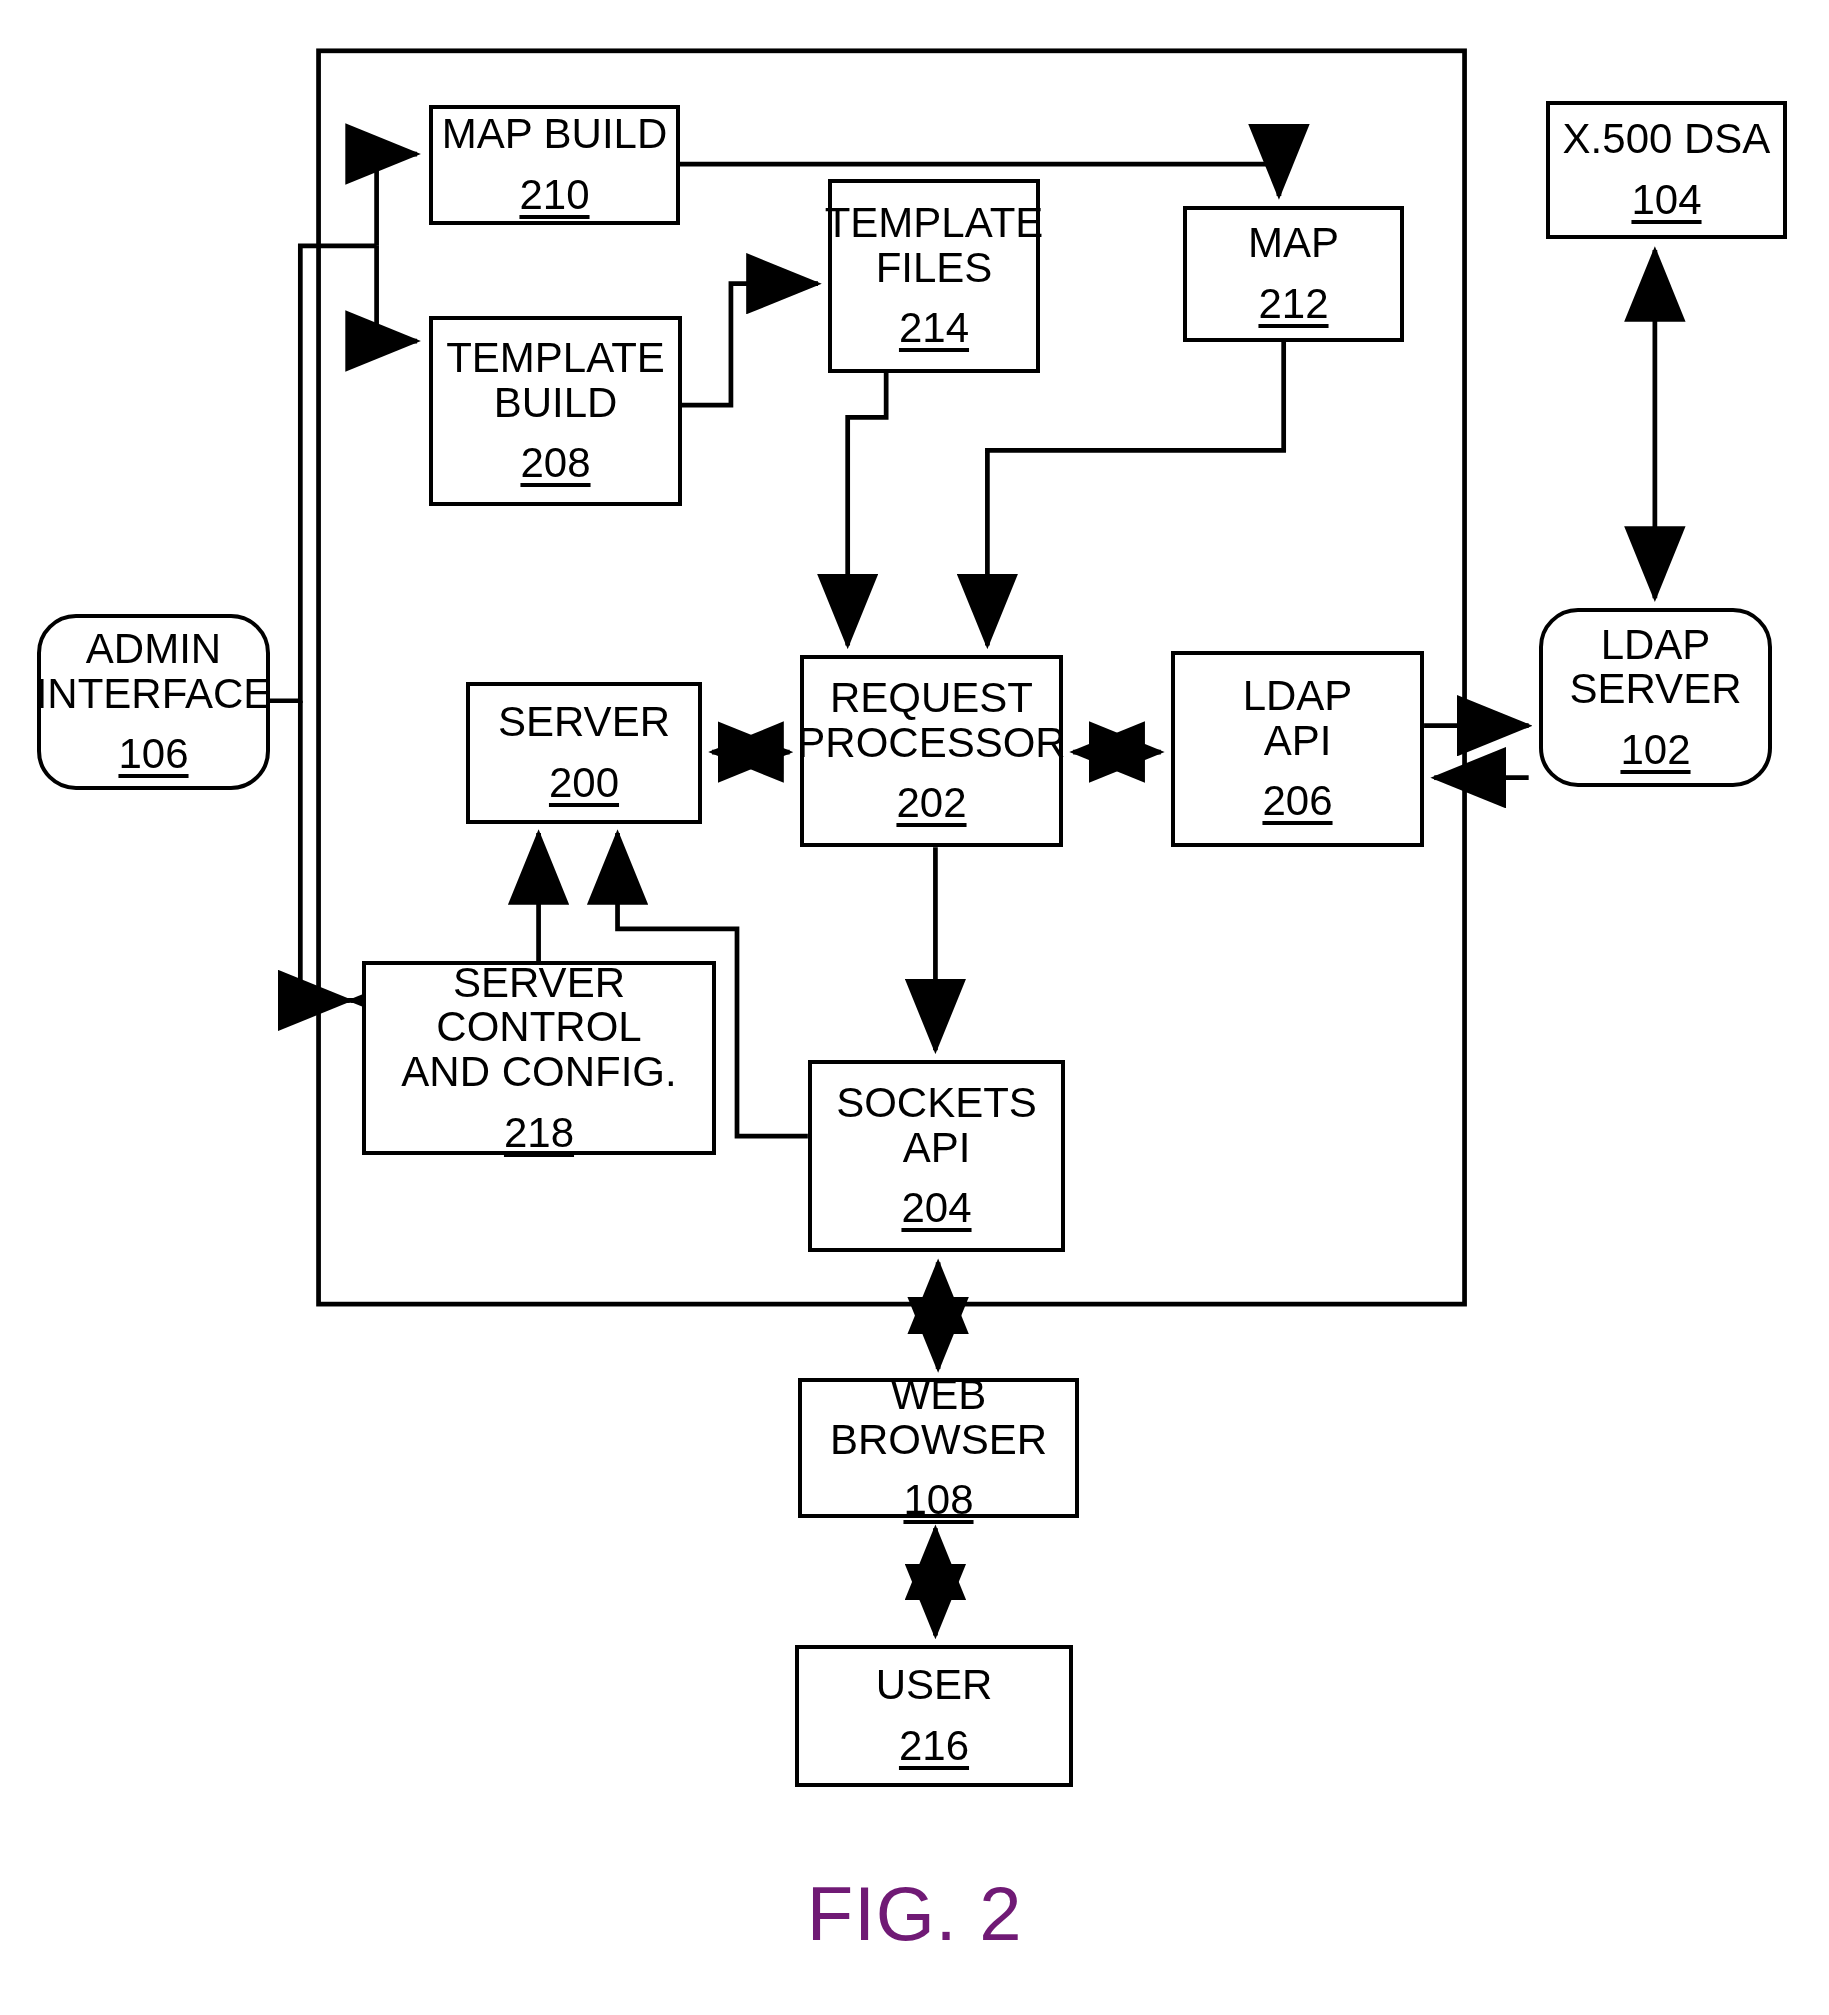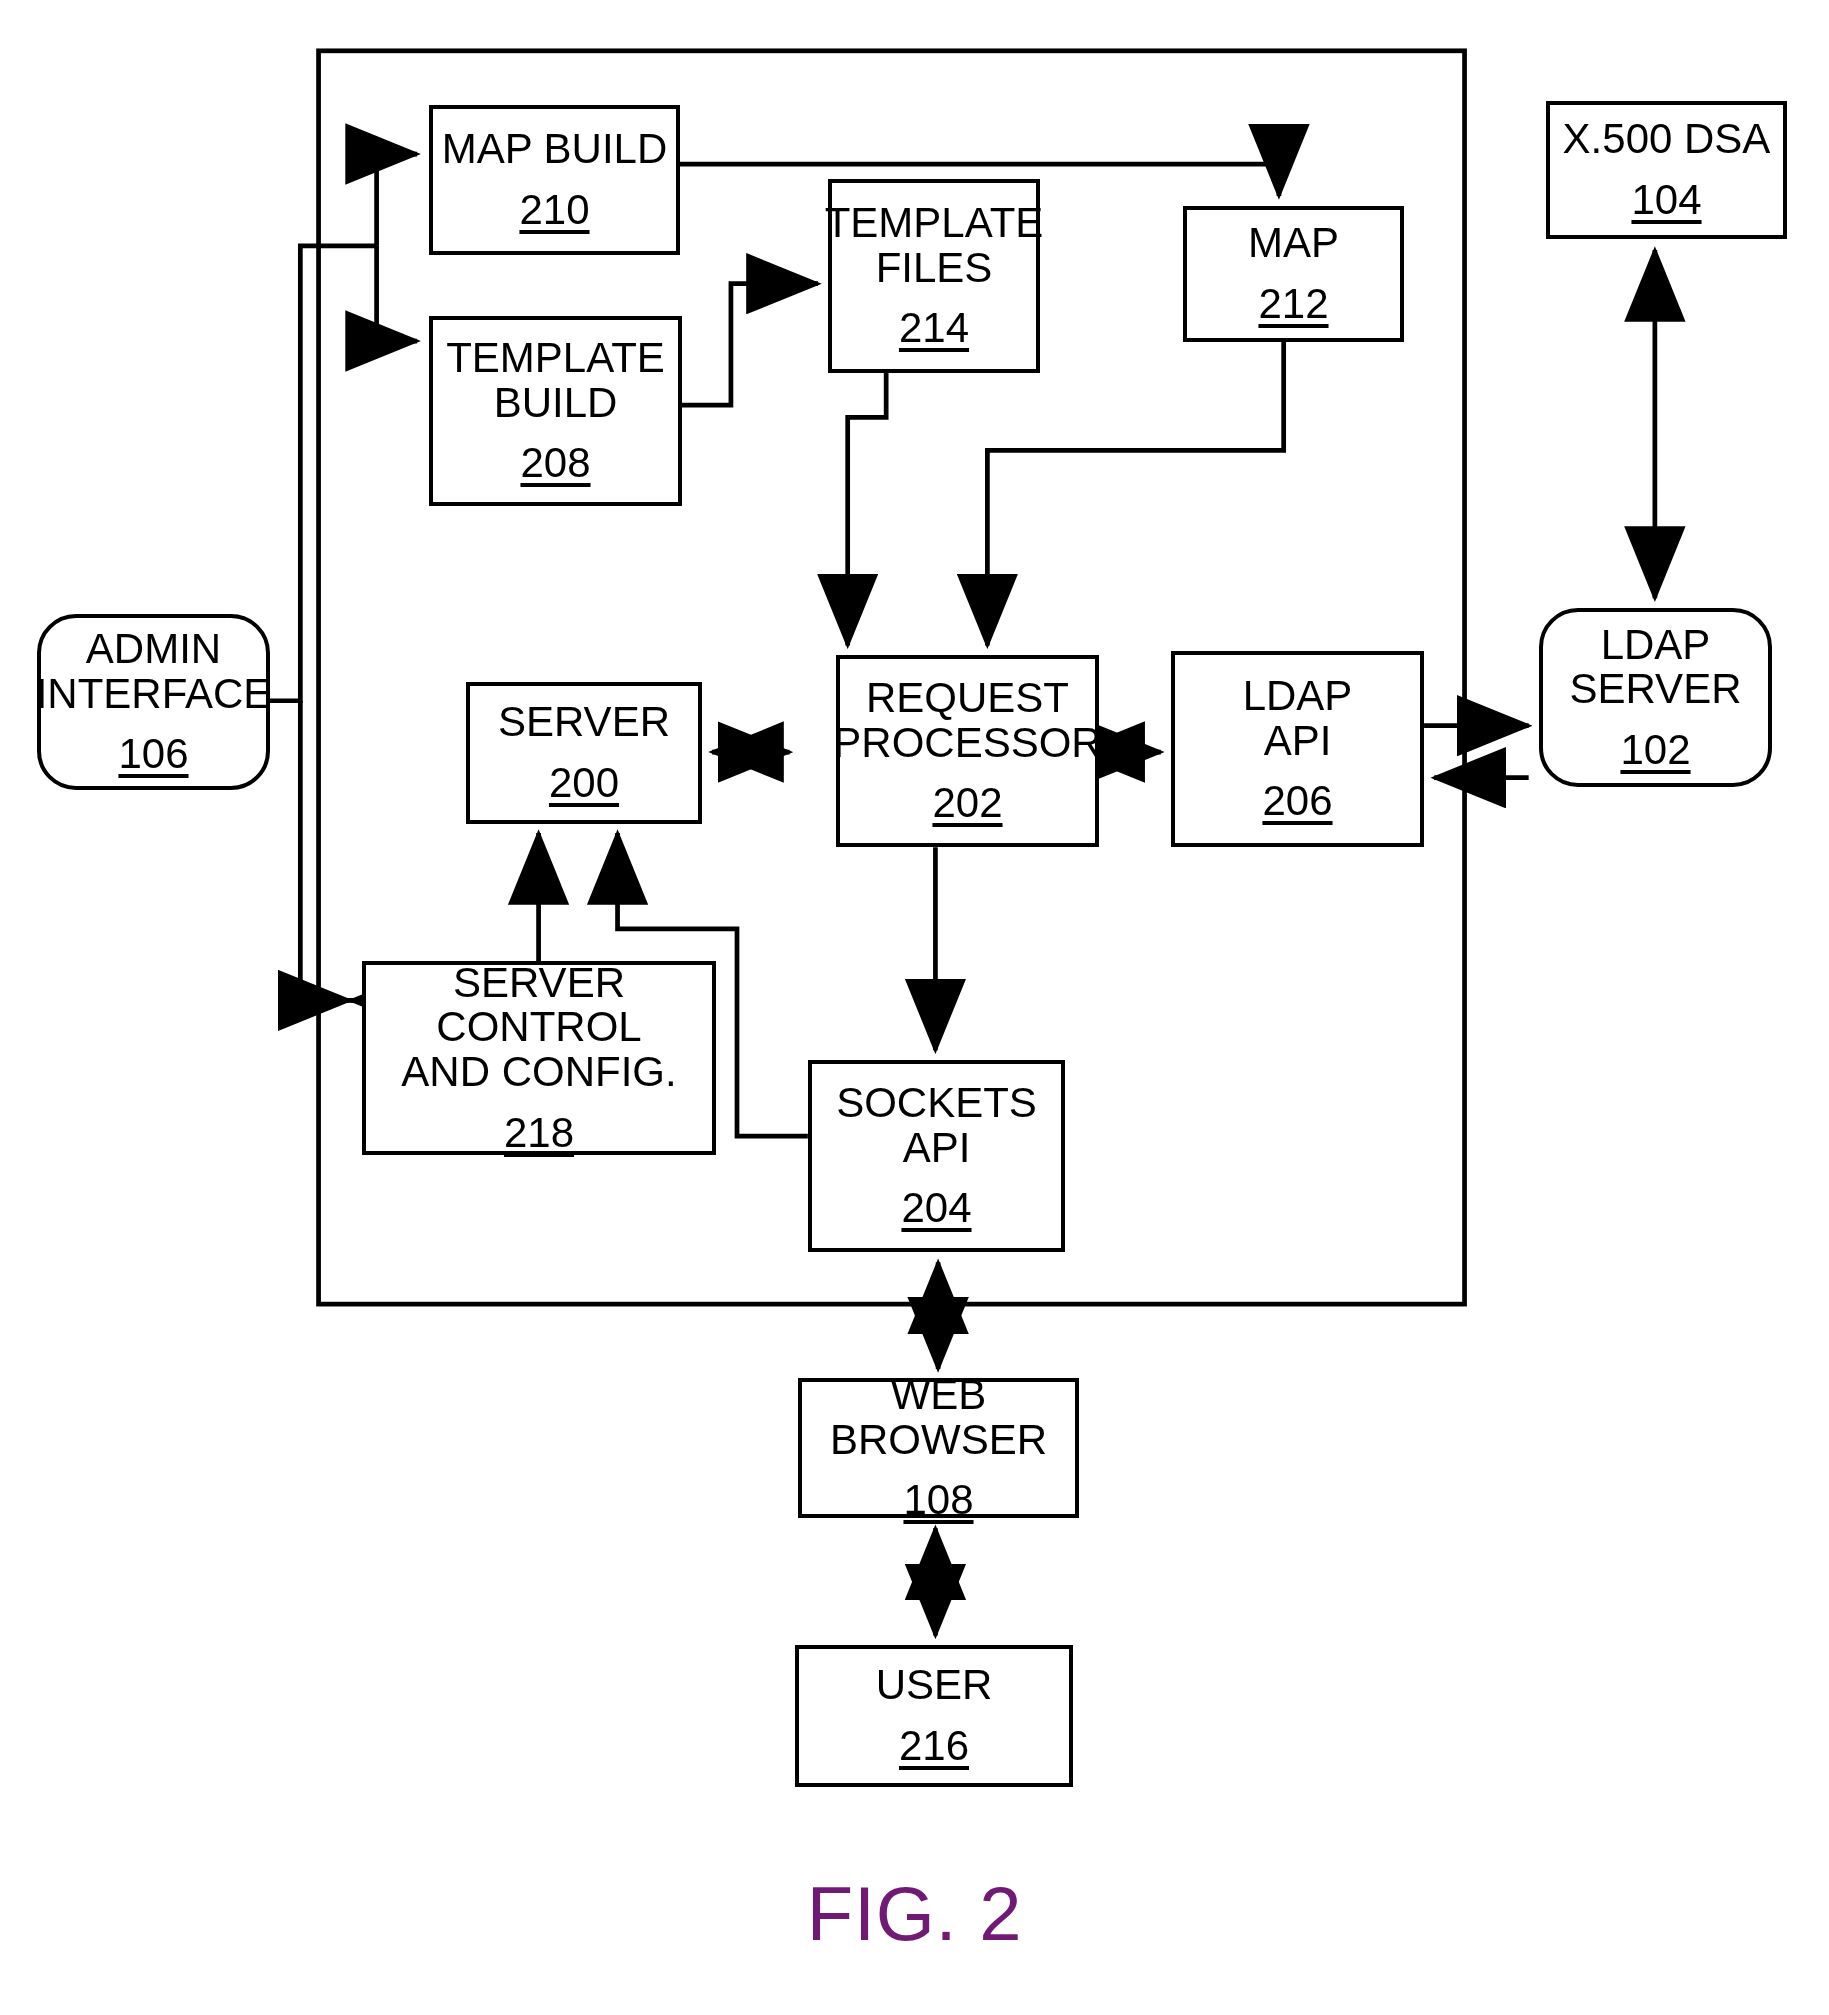--- a/index.html
+++ b/index.html
@@ -106,21 +106,21 @@
 
       <path marker-end="url(#arrowhead)" d="M1197,1683 L1092,1683 L1092,1376 L915,1376 L915,1234"></path>
 
       <path marker-end="url(#arrowhead)" marker-start="url(#arrowhead-start)" d="M1390,1870 L1390,2028"></path>
 
       <path marker-end="url(#arrowhead)" marker-start="url(#arrowhead-start)" d="M1386,2264 L1386,2423"></path>
 
     </g>
   </svg>
 
-  <div class="node" style="left:429px;top:105px;width:251px;height:150px;">
+  <div class="node" style="left:429px;top:105px;width:251px;height:120px;">
     <div class="lbl">MAP BUILD</div>
     <div class="ref">210</div>
   </div>
 
   <div class="node" style="left:429px;top:316px;width:253px;height:190px;">
     <div class="lbl">TEMPLATE
 BUILD</div>
     <div class="ref">208</div>
   </div>
 
@@ -144,21 +144,21 @@
     <div class="lbl">ADMIN
 INTERFACE</div>
     <div class="ref">106</div>
   </div>
 
   <div class="node" style="left:466px;top:682px;width:236px;height:142px;">
     <div class="lbl">SERVER</div>
     <div class="ref">200</div>
   </div>
 
-  <div class="node" style="left:836px;top:655px;width:263px;height:192px;">
+  <div class="node" style="left:800px;top:655px;width:263px;height:192px;">
     <div class="lbl">REQUEST
 PROCESSOR</div>
     <div class="ref">202</div>
   </div>
 
   <div class="node" style="left:1171px;top:651px;width:253px;height:196px;">
     <div class="lbl">LDAP
 API</div>
     <div class="ref">206</div>
   </div>

